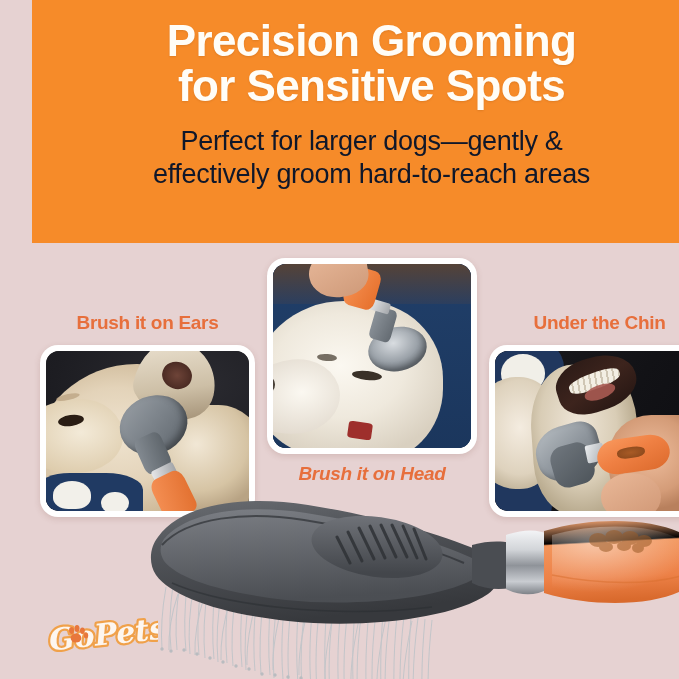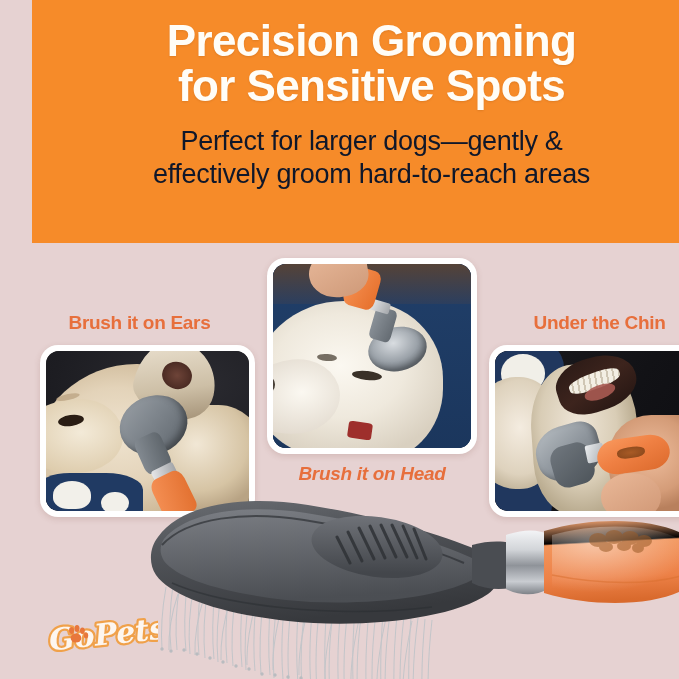--- a/index.html
+++ b/index.html
@@ -41,21 +41,21 @@
   }
   .p-left{left:8px;top:345px;width:215px;height:172px;}
   .p-mid{left:235px;top:258px;width:210px;height:196px;}
   .p-right{left:457px;top:345px;width:215px;height:172px;}
 
   
   .caption{
     position:absolute;color:#e76f3c;font-weight:bold;font-size:19px;
     letter-spacing:-0.3px;white-space:nowrap;text-align:center;
   }
-  .cap-left{left:0;top:312px;width:215px;}
+  .cap-left{left:8px;top:312px;width:215px;}
   .cap-mid{left:235px;top:463px;width:210px;font-style:italic;}
   .cap-right{left:460px;top:312px;width:215px;}
 
   
   .L-bg{position:absolute;inset:0;background:
      radial-gradient(120% 90% at 70% 20%, #2b2b31 0%, #1d1d22 55%, #14141a 100%);}
   .L-dogbody{position:absolute;left:-6%;top:8%;width:92%;height:100%;
      background:radial-gradient(60% 55% at 45% 45%, #efe3cf 0%, #e3d3b9 55%, #cbb593 100%);
      border-radius:55% 45% 50% 50%/60% 55% 45% 40%;}
   .L-muzzle{position:absolute;left:-14%;top:30%;width:52%;height:46%;

